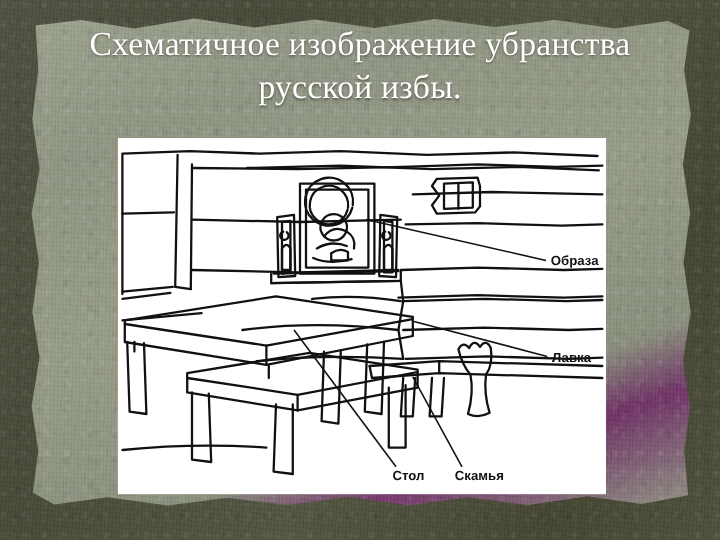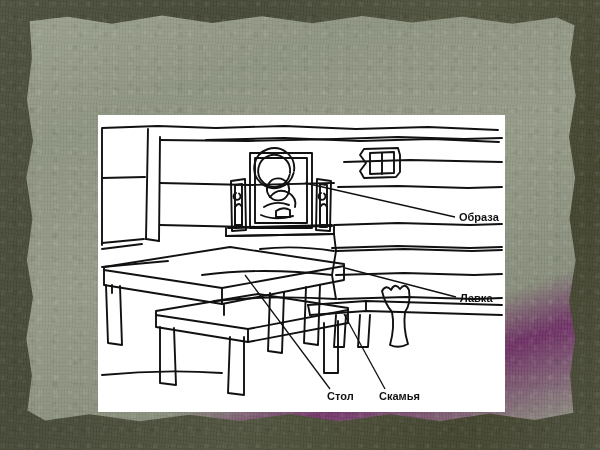--- a/index.html
+++ b/index.html
@@ -110,20 +110,22 @@
   }
 </style>
 </head>
 <body>
 
 <div id="slide">
 
   <div class="bg-outer"></div>
   <div class="bg-inner"></div>
 
+  <div id="title">Схематичное изображение убранства
+русской избы.</div>
 
   <div id="drawing-panel">
     <svg id="drawing-svg" viewBox="0 0 407 297">
       <rect x="0" y="0" width="407" height="297" fill="#ffffff"></rect>
 
       <g stroke="#111" fill="none" stroke-width="1.9" stroke-linecap="round" stroke-linejoin="round">
 
         <g>
           <path d="M4 13 L60 11 L118 13 L186 11 L258 14 L330 12 L400 15"></path>
           <path d="M108 25 L186 23 L262 26 L334 24 L401 27"></path>

